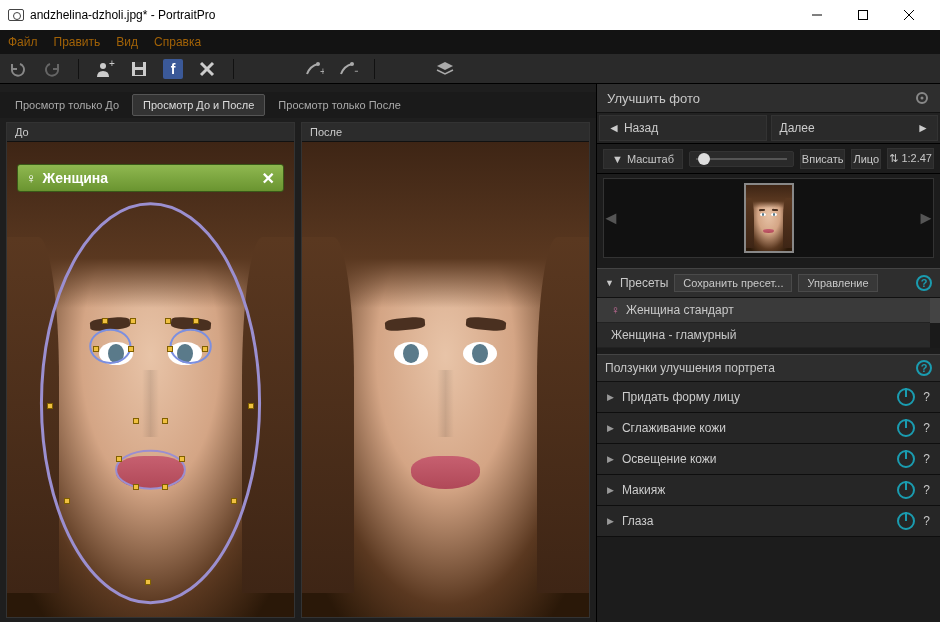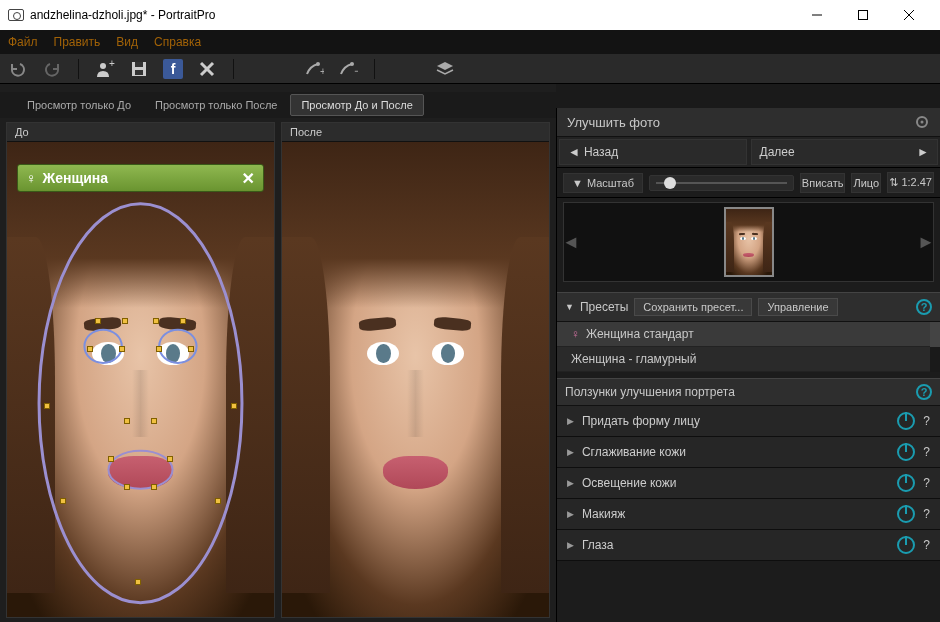--- a/index.html
+++ b/index.html
@@ -12,21 +12,21 @@
 .winbtn { width:46px; height:30px; display:flex; align-items:center; justify-content:center; font-size:14px; cursor:pointer;}
 .menubar { background:#131313; height:24px; display:flex; align-items:center; padding:0 8px; gap:16px; }
 .menubar span { font-size:12px; color:#a16207; cursor:pointer;}
 .toolbar { background:#2a2a2a; height:30px; display:flex; align-items:center; padding:0 8px; gap:14px; border-bottom:1px solid #000;}
 .tbicon { width:20px; height:20px; display:flex; align-items:center; justify-content:center; color:#888; cursor:pointer;}
 .tbicon.active { color:#ddd;}
 .tbsep { width:1px; height:20px; background:#111; margin:0 2px;}
 .fbicon { width:20px; height:20px; background:#3b5998; color:#fff; font-weight:bold; display:flex; align-items:center; justify-content:center; border-radius:2px; font-size:14px;}
 .container { display:flex; height:calc(622px - 30px - 24px - 30px);}
 .leftpane { flex:1; background:#1e1e1e; display:flex; flex-direction:column; overflow:hidden;}
-.tabs { display:flex; background:#1a1a1a; height:26px; align-items:center; padding:0 16px; gap:2px; margin-top:8px;}
+.tabs { display:flex; background:#1a1a1a; height:26px; align-items:center; padding:0 4px; gap:2px; margin-top:8px;}
 .tab { padding:4px 10px; font-size:11px; color:#aaa; border:1px solid transparent; cursor:pointer;}
 .tab.active { background:#333; border:1px solid #555; color:#ddd; border-radius:2px;}
 .imagerow { display:flex; flex:1; gap:6px; padding:4px 6px;}
 .imgpanel { flex:1; background:#0c0c0c; display:flex; flex-direction:column; border:1px solid #333;}
 .imglabel { background:#2c2c2c; padding:3px 8px; font-size:11px; color:#ccc; border-bottom:1px solid #111;}
 .imgview { flex:1; position:relative; overflow:hidden; display:flex; align-items:flex-start; justify-content:center;}
 .face { width:100%; height:100%; position:relative; background: radial-gradient(ellipse 60% 70% at 50% 45%, #e8c4a8 0%, #d4a585 40%, #5a3820 75%, #2a1808 100%);}
 .hair { position:absolute; top:0; left:0; right:0; height:35%; background:linear-gradient(180deg, #3e2515 0%, #5a3820 70%, transparent 100%);}
 .hairside { position:absolute; top:20%; width:18%; height:75%; background:linear-gradient(180deg, #5a3820, #3e2515);}
 .hairside.l { left:0; border-radius:0 40% 0 0;}
@@ -37,21 +37,21 @@
 .eye::after { content:""; position:absolute; width:45%; height:80%; background:#5a7a8a; border-radius:50%; top:10%; left:28%;}
 .nose { position:absolute; top:48%; left:47%; width:6%; height:14%; background:linear-gradient(90deg, transparent, rgba(0,0,0,0.1), transparent);}
 .lips { position:absolute; top:66%; left:38%; width:24%; height:7%; background:linear-gradient(180deg,#c76070,#b04858); border-radius:40% 40% 50% 50%;}
 .brow { position:absolute; width:14%; height:2.5%; background:#4a3020; top:37%; border-radius:30%;}
 .brow.l { left:29%; transform:rotate(-5deg);}
 .brow.r { right:29%; transform:rotate(5deg);}
 .facemark { position:absolute; width:6px; height:6px; background:#f0c040; border:1px solid #806000;}
 .genderbadge { position:absolute; top:22px; left:10px; right:10px; height:28px; background:linear-gradient(180deg,#8fb850,#6a9430); border:1px solid #3a5a18; border-radius:3px; display:flex; align-items:center; padding:0 8px; color:#fff; font-weight:bold; font-size:14px;}
 .genderbadge .x { margin-left:auto; color:#fff; cursor:pointer; font-size:16px;}
 .genderbadge .gsym { margin-right:6px; }
-.rightpane { width:384px; background:#1c1c1c; display:flex; flex-direction:column; border-left:1px solid #000;margin-top:24px;}
+.rightpane { width:344px; background:#1c1c1c; display:flex; flex-direction:column; border-left:1px solid #000;}
 .rheader { background:#2e2e2e; padding:6px 10px; display:flex; align-items:center; font-size:13px; border-bottom:1px solid #111;}
 .rheader .gear { margin-left:auto; cursor:pointer; color:#888;}
 .navrow { display:flex; background:#222; border-bottom:1px solid #000;}
 .navbtn { flex:1; padding:5px 8px; font-size:12px; color:#ccc; display:flex; align-items:center; gap:4px; cursor:pointer; border:1px solid #333; background:#2a2a2a; margin:2px;}
 .navbtn.right { justify-content:space-between;}
 .zoomrow { display:flex; align-items:center; padding:4px 6px; gap:6px; background:#1c1c1c; border-bottom:1px solid #000;}
 .zoomlabel { background:#2a2a2a; border:1px solid #333; padding:3px 8px; font-size:11px; display:flex; align-items:center; gap:4px;}
 .zoomslider { flex:1; height:16px; position:relative; background:#2a2a2a; border:1px solid #333; border-radius:2px;}
 .zoomslider .track { position:absolute; top:50%; left:6px; right:6px; height:2px; background:#555; transform:translateY(-50%);}
 .zoomslider .thumb { position:absolute; top:50%; left:14%; width:12px; height:12px; background:#ddd; border-radius:50%; transform:translate(-50%,-50%);}
@@ -179,22 +179,22 @@
         <path d="M2 10 L10 14 L18 10" fill="none" stroke="#aaa" stroke-width="1.5"></path>
       </svg>
     </div>
 </div>
 
 <div class="container">
 
   <div class="leftpane">
     <div class="tabs">
       <div class="tab">Просмотр только До</div>
+      <div class="tab active">Просмотр До и После</div>
       <div class="tab">Просмотр только После</div>
-      <div class="tab active">Просмотр До и После</div>
     </div>
     <div class="imagerow">
 
       <div class="imgpanel">
         <div class="imglabel">До</div>
         <div class="imgview">
           <div class="face">
             <div class="hair"></div>
               <div class="hairside l"></div>
               <div class="hairside r"></div>

